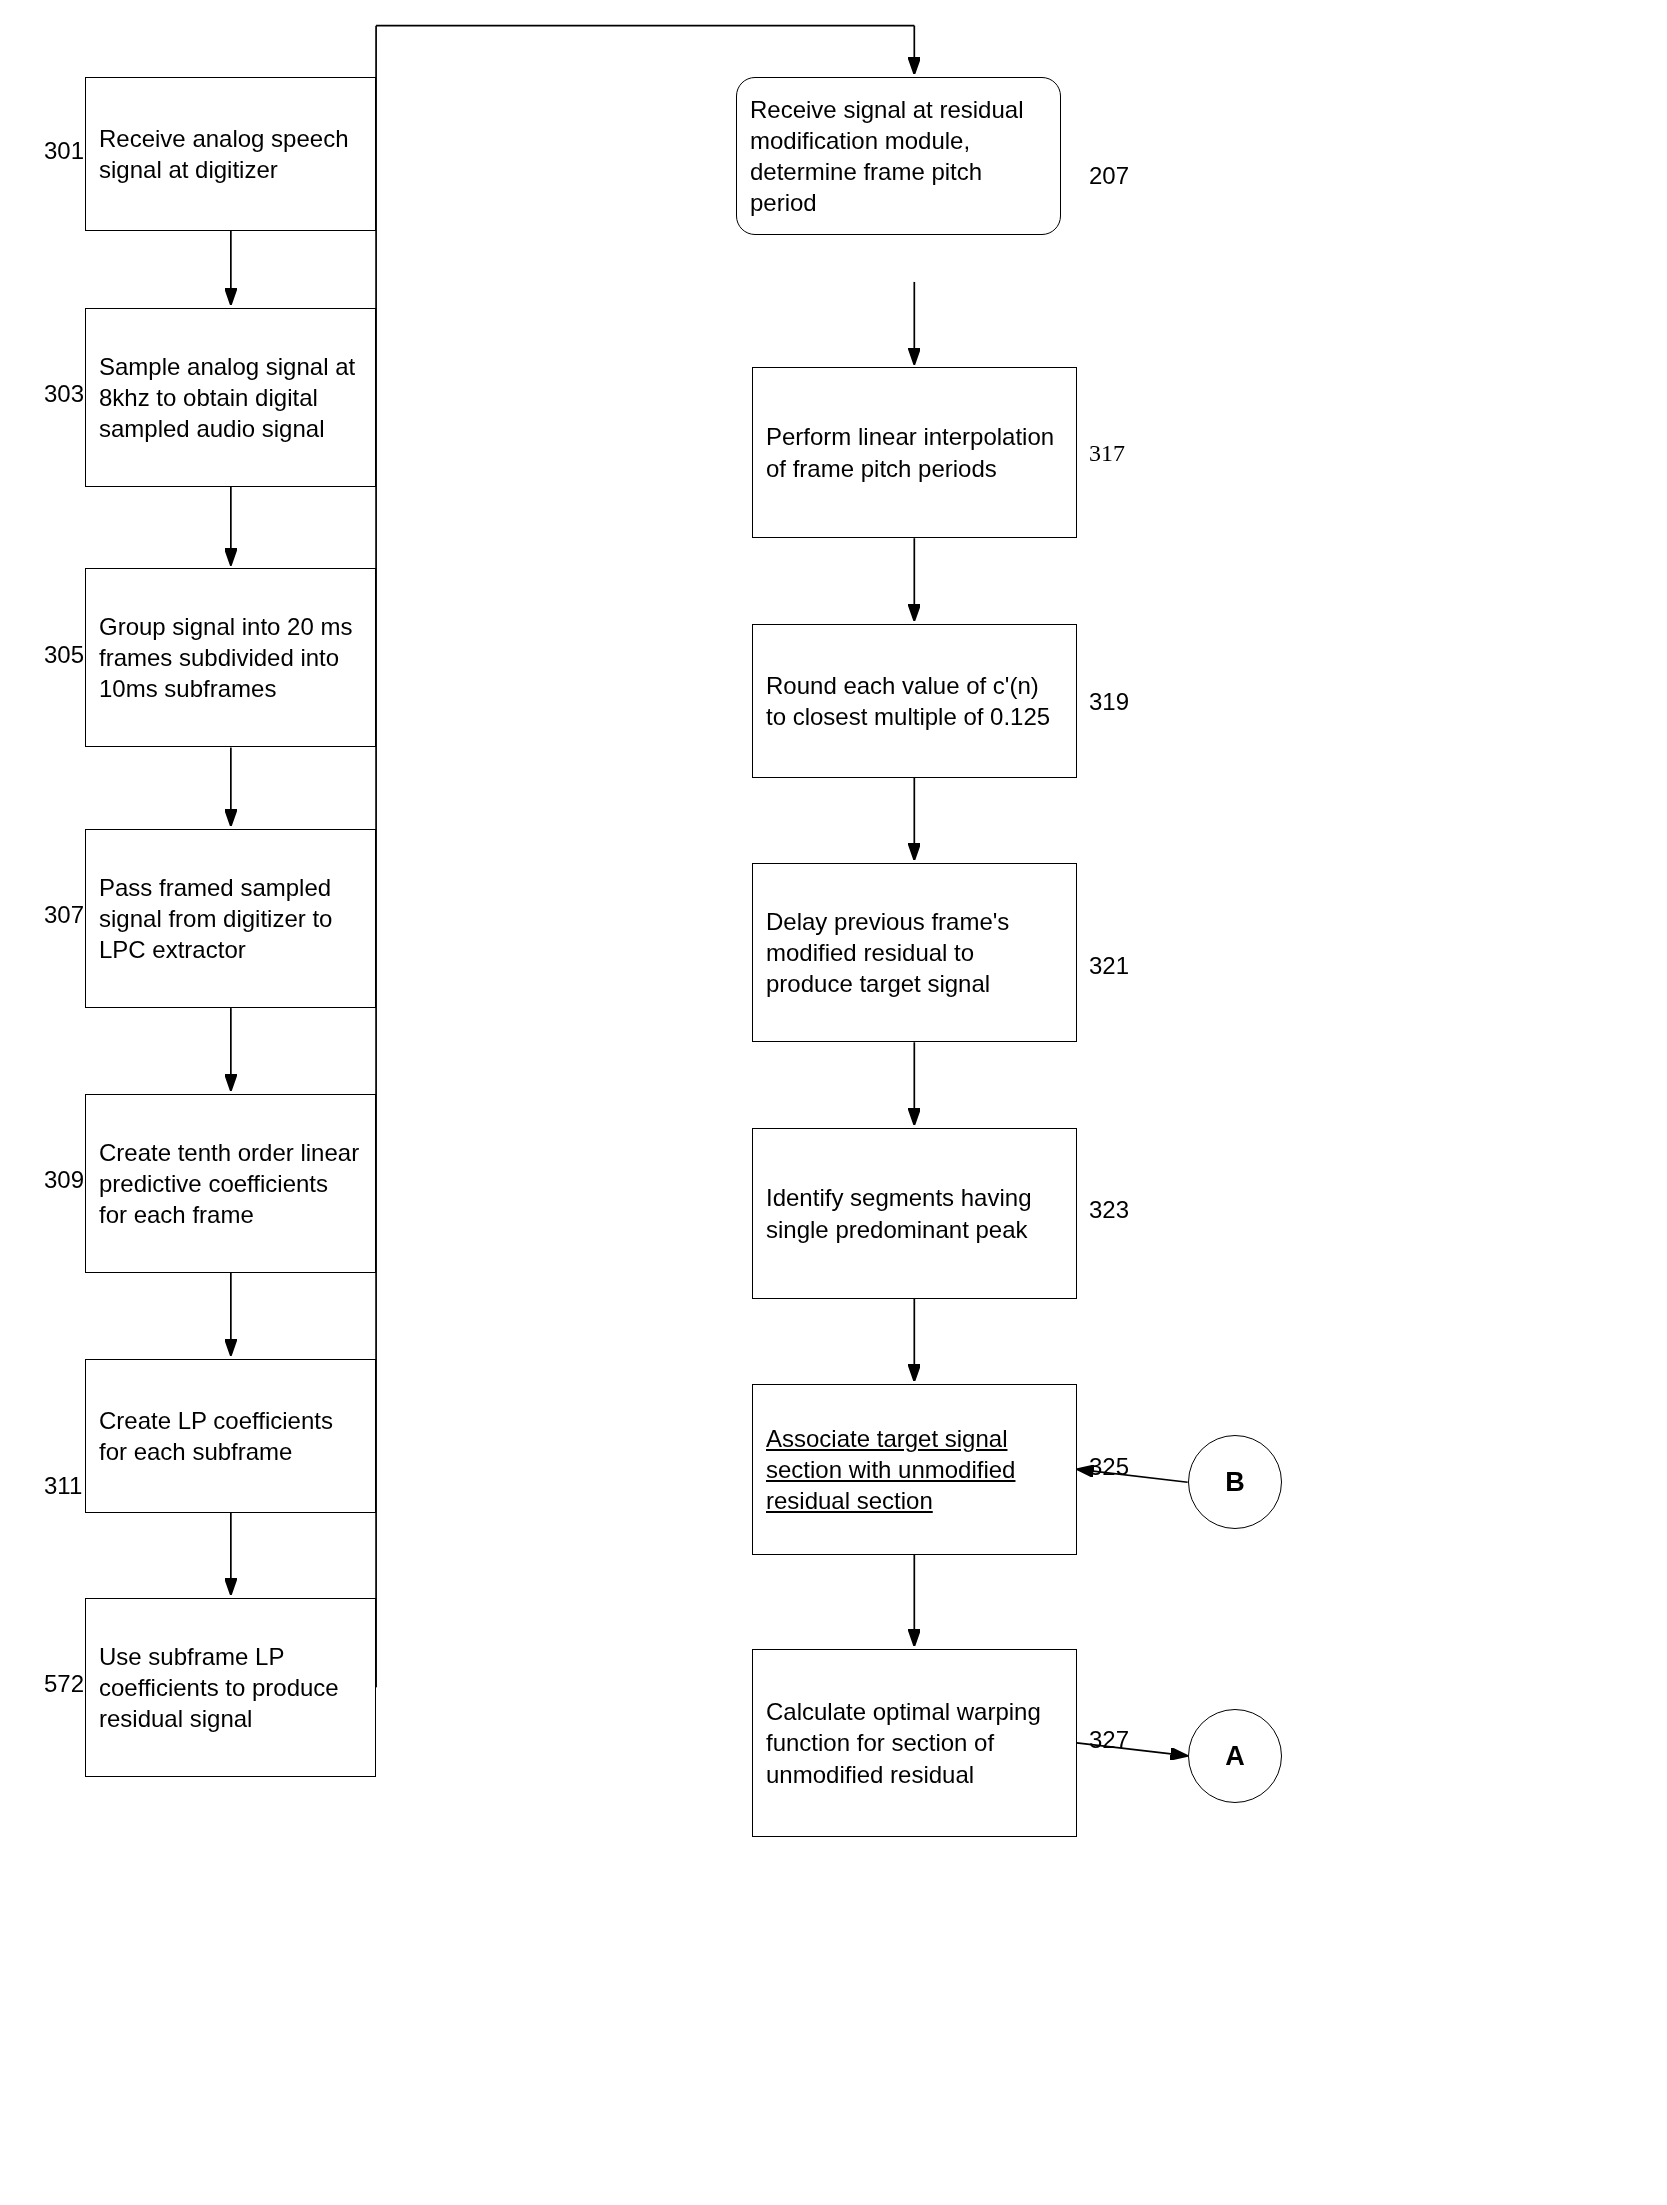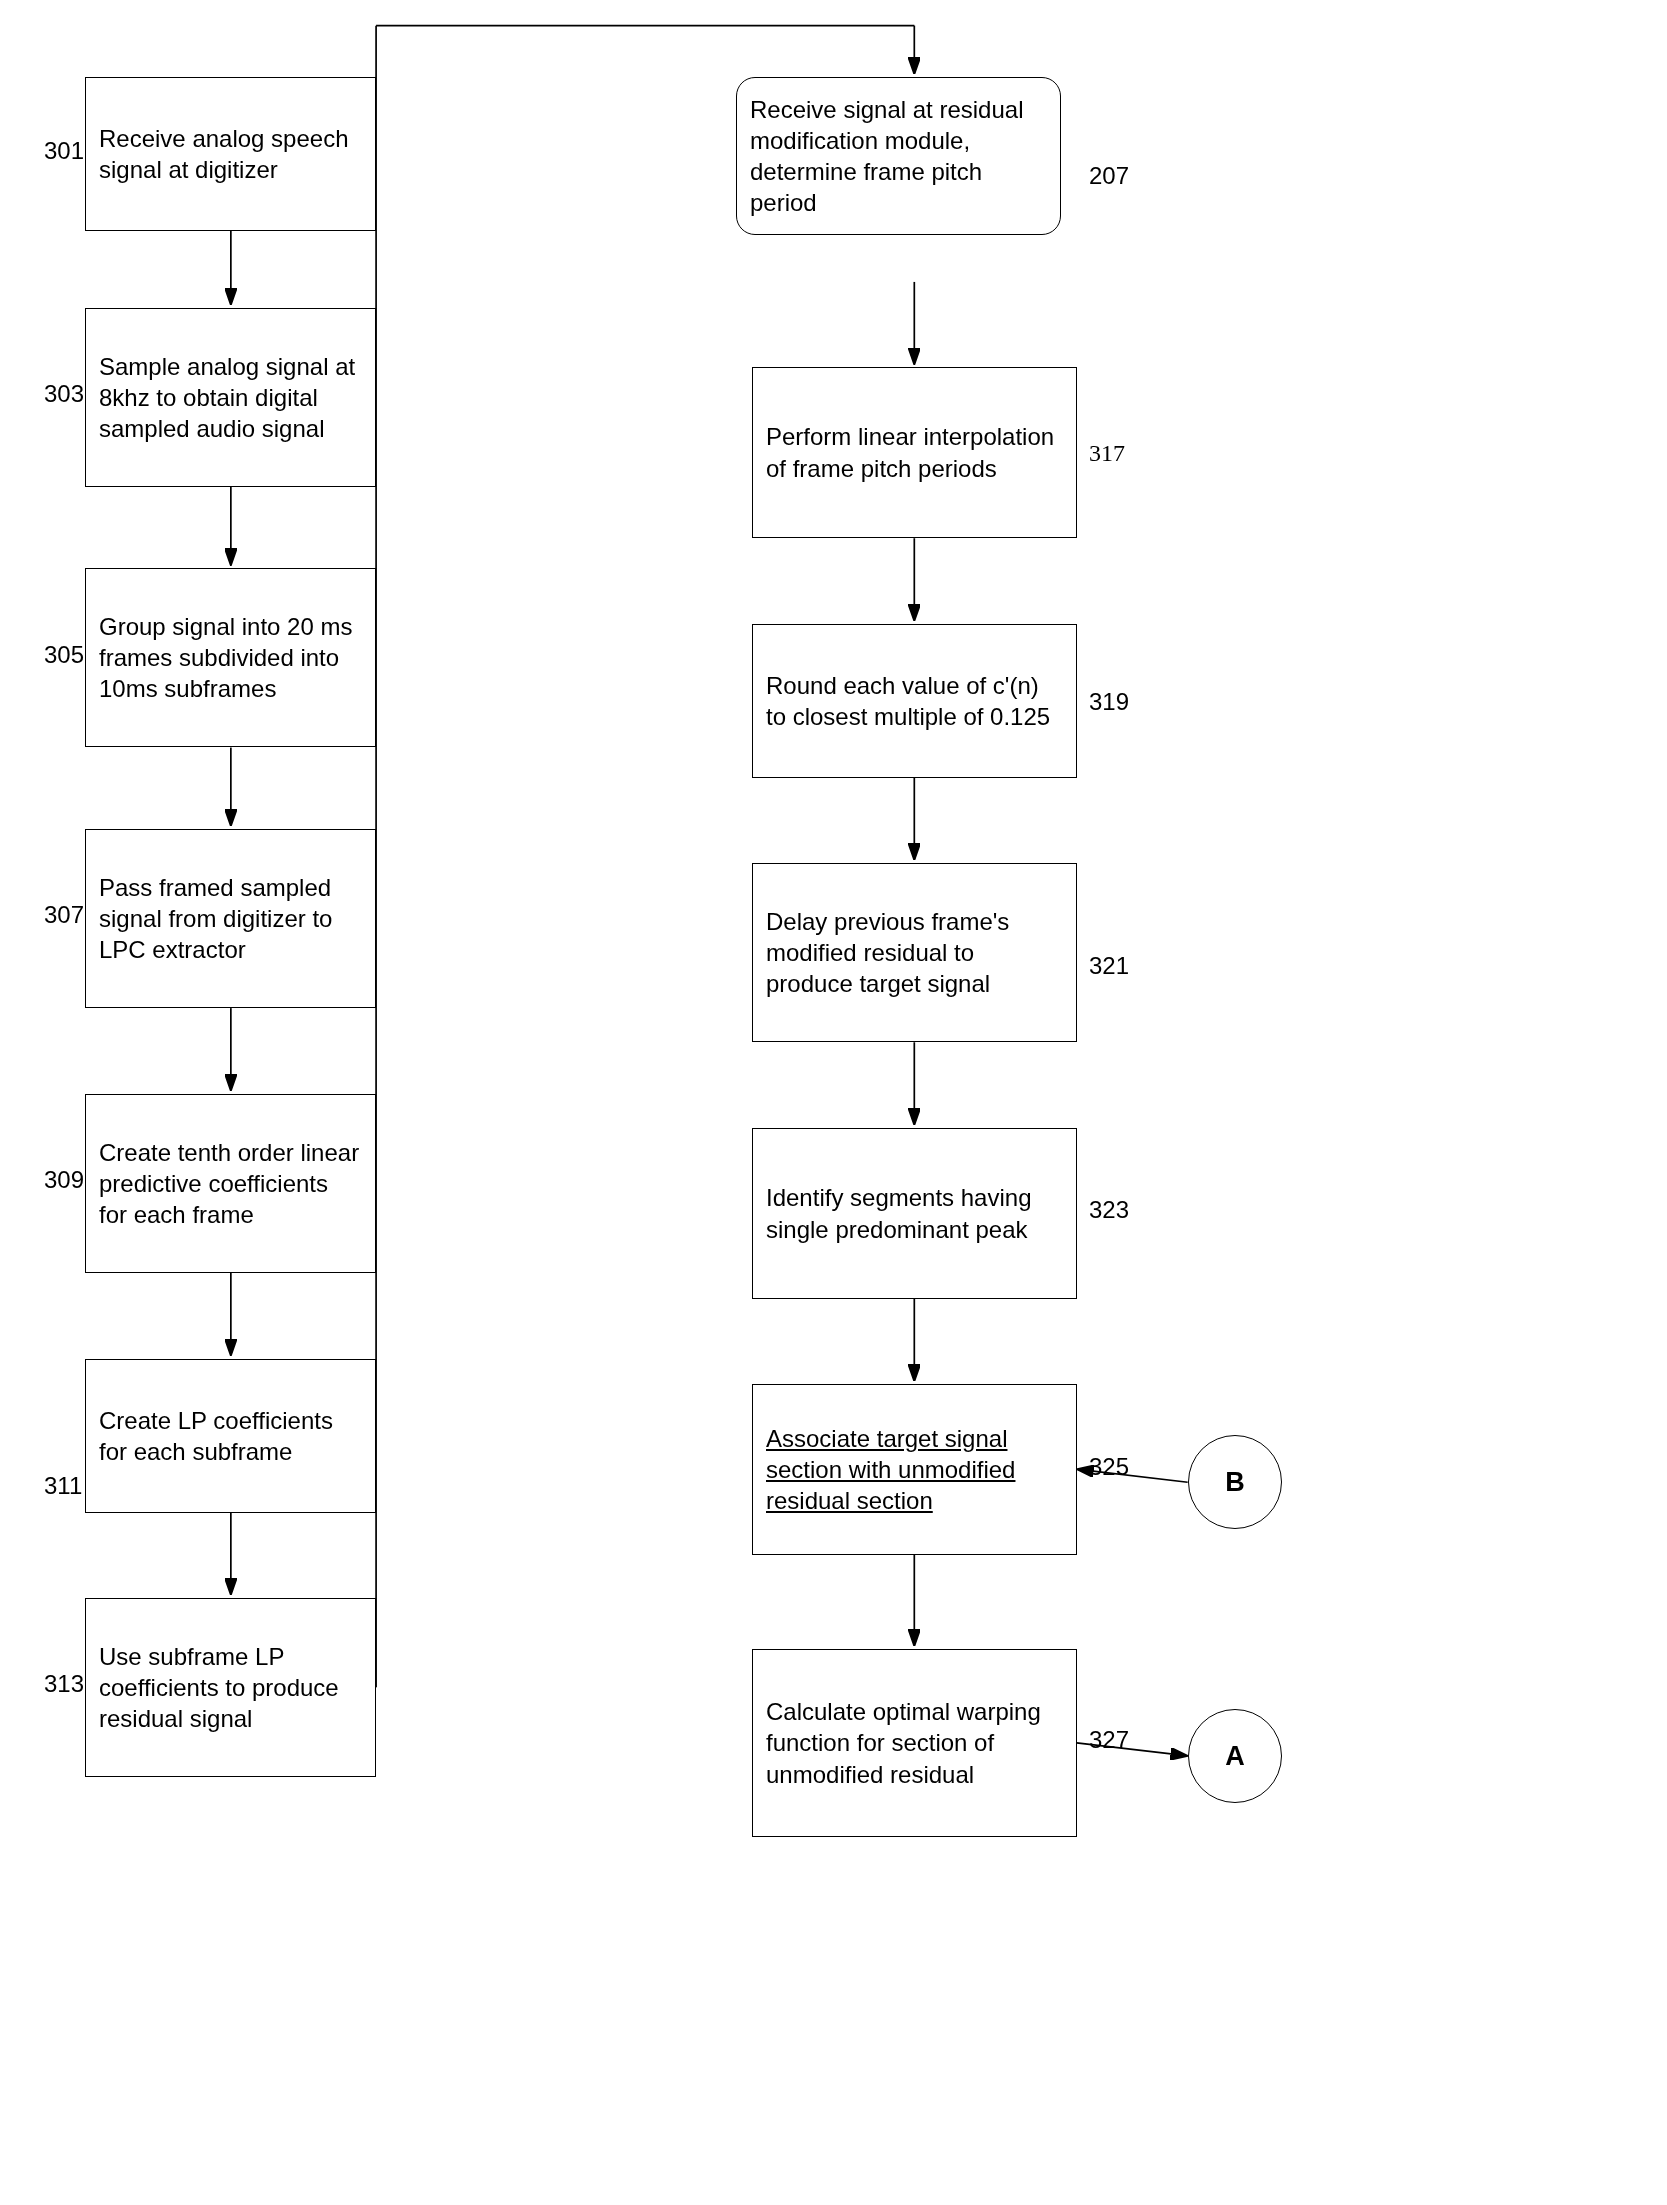--- a/index.html
+++ b/index.html
@@ -151,21 +151,21 @@
   <span class="label" style="left:44px; top:1166px;">309</span>
 
   <div class="flow-box" style="left:85px; top:1359px; width:291px; height:154px;">
     <span>Create LP coefficients for each subframe</span>
   </div>
   <span class="label" style="left:44px; top:1472px;">311</span>
 
   <div class="flow-box" style="left:85px; top:1598px; width:291px; height:179px;">
     <span>Use subframe LP coefficients to produce residual signal</span>
   </div>
-  <span class="label" style="left:44px; top:1670px;">313</span>
+  <span class="label" style="left:44px; top:1670px;">572</span>
 
   <div class="flow-box" style="left:736px; top:77px; width:325px; height:158px;border-radius:19px;">
     <span>Receive signal at residual modification module, determine frame pitch period</span>
   </div>
   <span class="label" style="left:1089px; top:162px;">207</span>
 
   <div class="flow-box" style="left:752px; top:367px; width:325px; height:171px;">
     <span>Perform linear interpolation of frame pitch periods</span>
   </div>
   <span class="label" style="left:1089px; top:440px;font-family:Liberation Serif, serif;">317</span>

